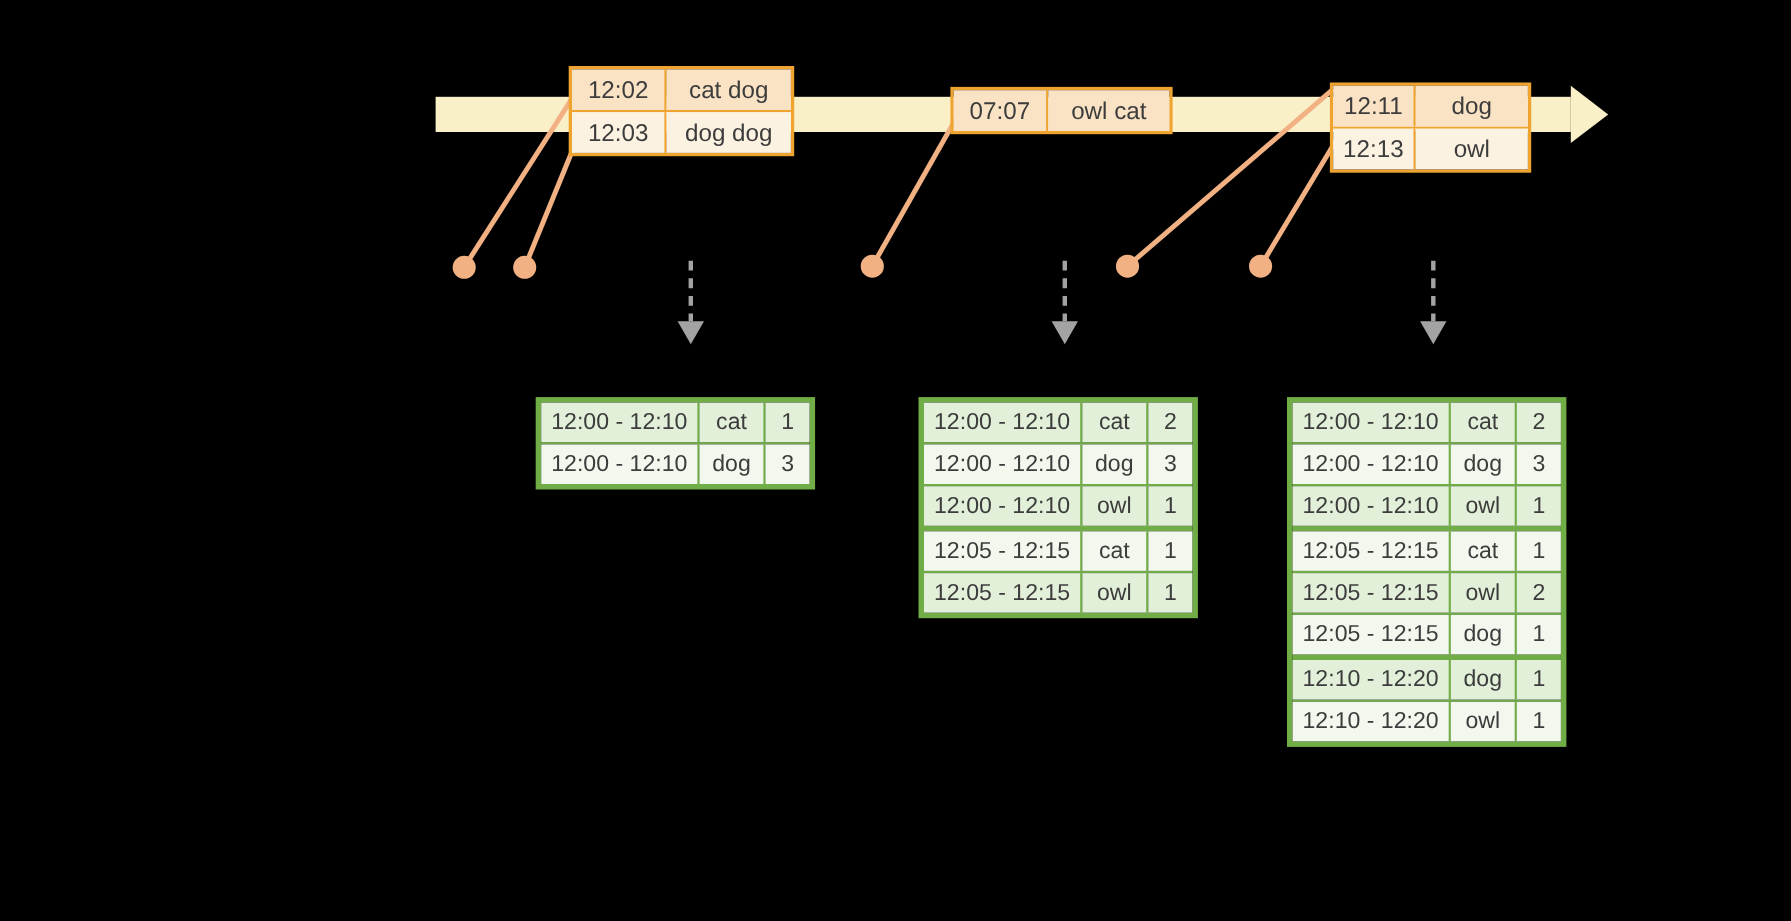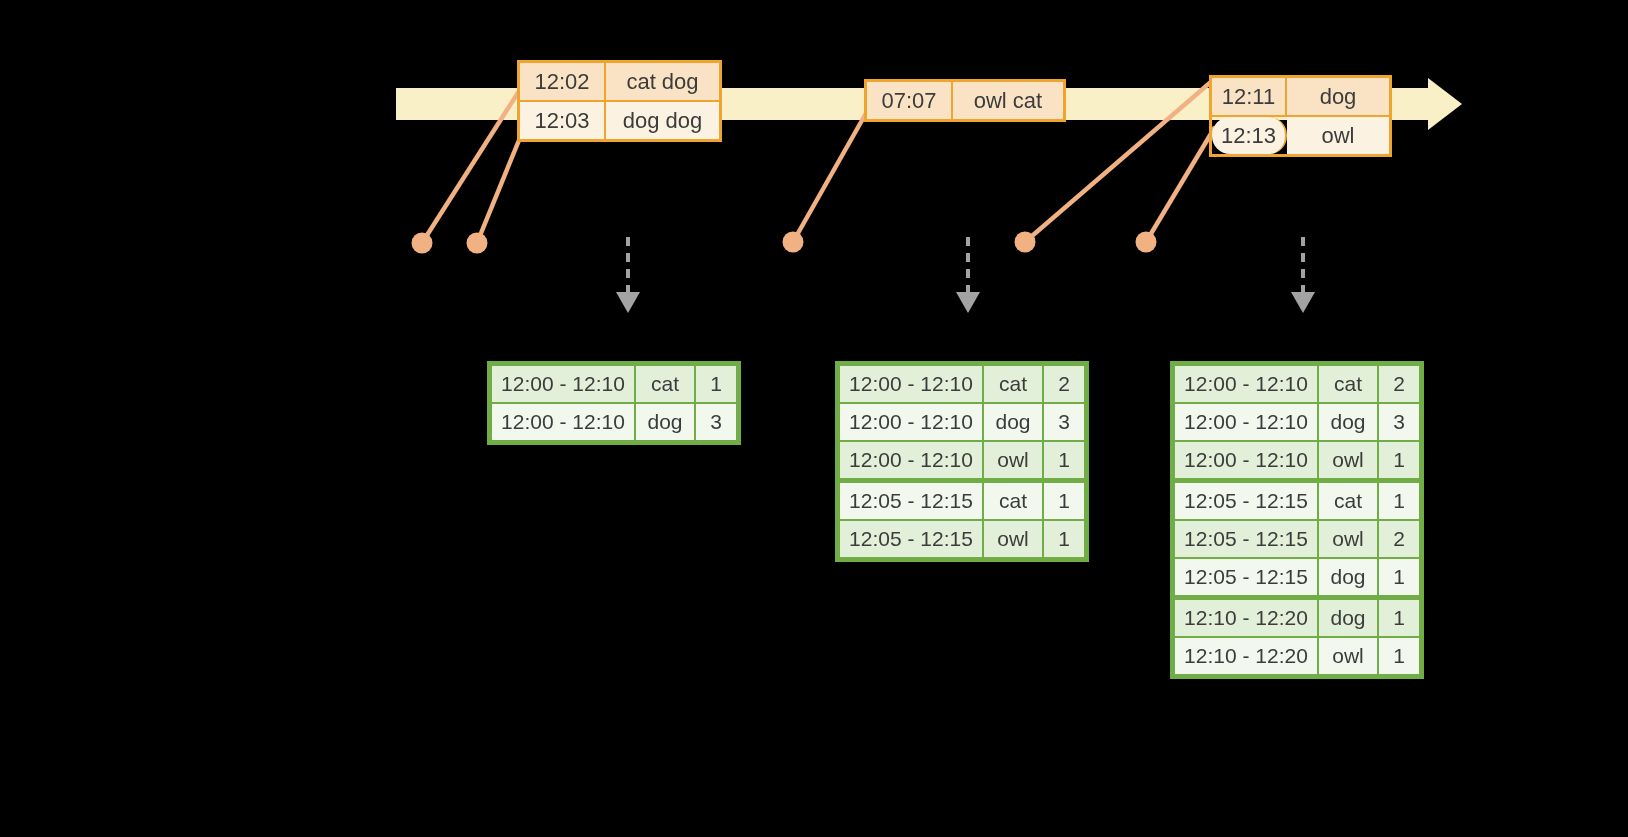--- a/index.html
+++ b/index.html
@@ -59,21 +59,21 @@
           <div class="cell ecell" style="width: 84px; height: 37px; line-height: 37px; background: rgb(250, 227, 197); color: rgb(60, 60, 60); border-right: 2px solid rgb(240, 164, 48);">07:07</div>
           <div class="cell ecell" style="width: 110px; height: 37px; line-height: 37px; background: rgb(250, 227, 197); color: rgb(60, 60, 60);">owl cat</div>
         </div>
       </div>
       <div class="etable" style="left: 1209px; top: 75px; border-color: rgb(240, 164, 48);">
         <div class="erow">
           <div class="cell ecell" style="width: 73px; height: 37px; line-height: 37px; background: rgb(250, 227, 197); color: rgb(60, 60, 60); border-right: 2px solid rgb(240, 164, 48);">12:11</div>
           <div class="cell ecell" style="width: 102px; height: 37px; line-height: 37px; background: rgb(250, 227, 197); color: rgb(60, 60, 60);">dog</div>
         </div>
         <div class="erow" style="border-top: 2px solid rgb(240, 164, 48);">
-          <div class="cell ecell" style="width: 73px; height: 37px; line-height: 37px; background: rgb(252, 242, 226); color: rgb(60, 60, 60); border-right: 2px solid rgb(240, 164, 48); border-radius: 18px;">12:13</div>
+          <div class="cell ecell" style="width: 73px; height: 37px; line-height: 37px; background: rgb(252, 242, 226); color: rgb(60, 60, 60); border-right: 2px solid rgb(240, 164, 48);">12:13</div>
           <div class="cell ecell" style="width: 102px; height: 37px; line-height: 37px; background: rgb(252, 242, 226); color: rgb(60, 60, 60);">owl</div>
         </div>
       </div>
       <div class="rtable" style="left: 487px; top: 313px; border-color: rgb(112, 173, 71);">
         <div class="rrow">
           <div class="cell rcell" style="width: 142px; height: 36px; line-height: 36px; background: rgb(226, 239, 217); color: rgb(60, 60, 60); border-right: 2px solid rgb(112, 173, 71);">12:00 - 12:10</div>
           <div class="cell rcell" style="width: 58px; height: 36px; line-height: 36px; background: rgb(226, 239, 217); color: rgb(60, 60, 60); border-right: 2px solid rgb(112, 173, 71);">cat</div>
           <div class="cell rcell" style="width: 40px; height: 36px; line-height: 36px; background: rgb(226, 239, 217); color: rgb(60, 60, 60);">1</div>
         </div>
         <div class="rrow" style="border-top: 2px solid rgb(112, 173, 71);">

